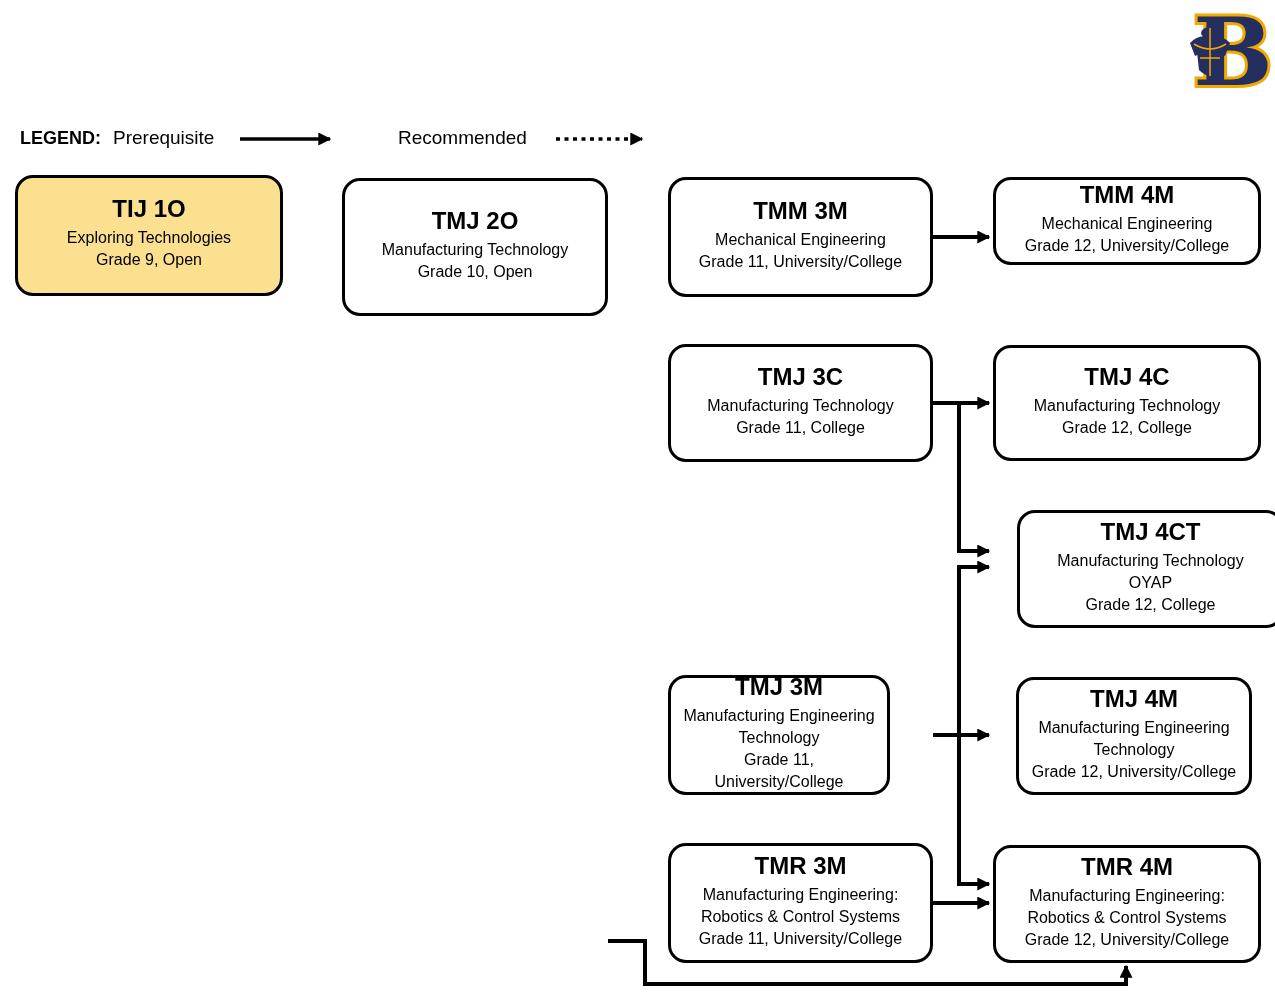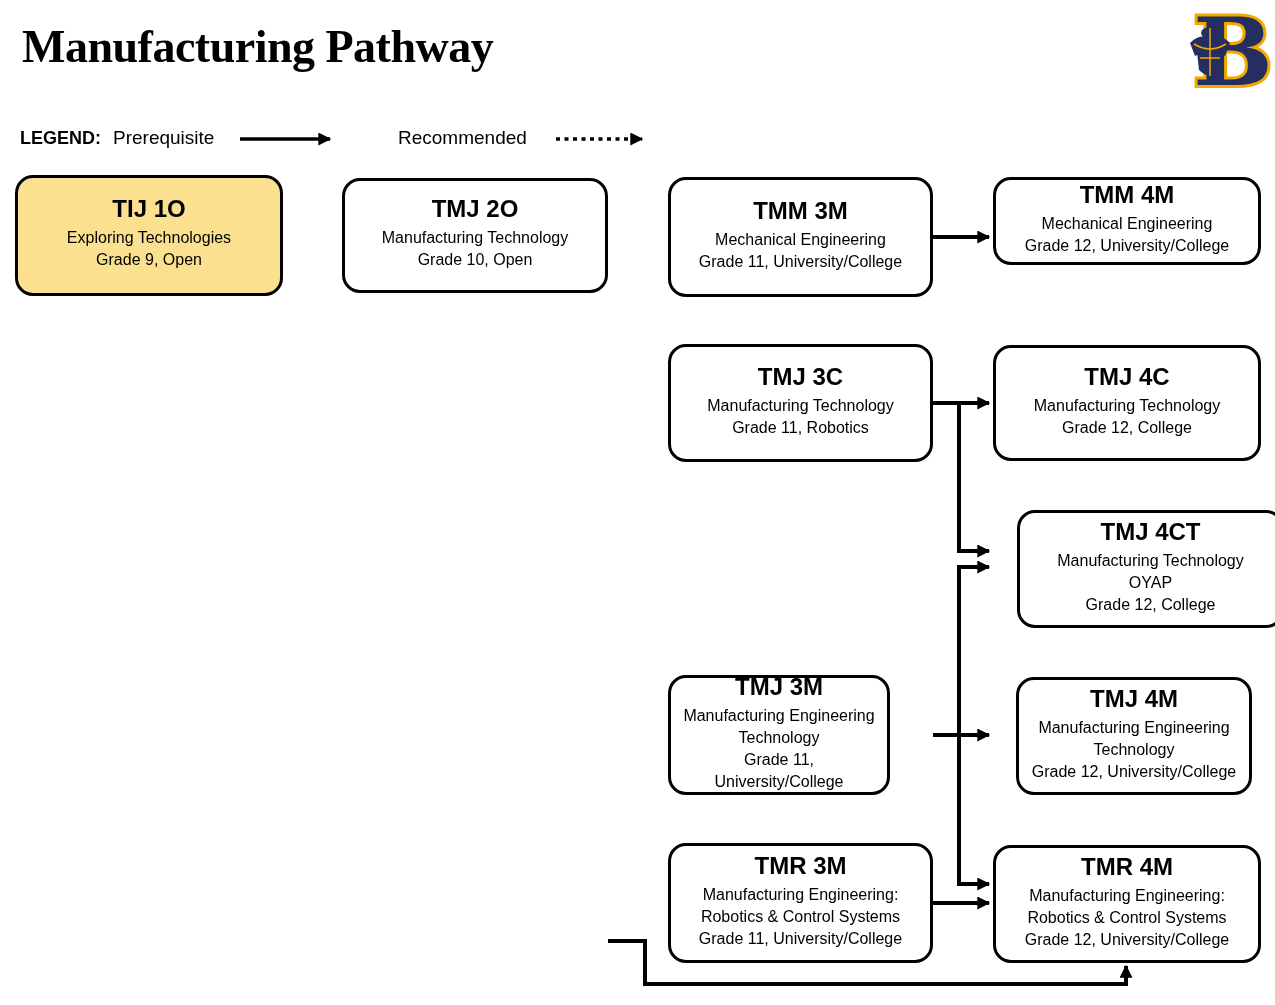--- a/index.html
+++ b/index.html
@@ -54,21 +54,20 @@
     font-weight:700;font-size:94px;
   }
   .crest-dark{fill:var(--logo-navy)}
   .crest-gold{stroke:var(--logo-gold);stroke-width:1.5;fill:none}
 </style>
 </head>
 <body>
 
 <div class="page">
 
-  <div class="page-title">Manufacturing Pathway</div>
 
   <svg class="logo" viewBox="0 0 86 98">
     <text x="47" y="79" text-anchor="middle" class="logo-b">B</text>
     <g>
       <ellipse class="crest-dark" cx="24" cy="27" rx="9" ry="6"></ellipse>
       <path class="crest-dark" d="M4 37 Q14 27 24 32 Q34 27 44 37 L39 50 Q24 42 9 50 Z"></path>
       <path class="crest-dark" d="M11 46 L37 46 L35 64 Q24 75 13 64 Z"></path>
       <path class="crest-gold" d="M24 22 L24 70 M8 38 Q24 48 40 38 M14 52 L34 52"></path>
     </g>
   </svg>
@@ -76,42 +75,42 @@
   <div class="legend-label">LEGEND:</div>
   <div class="legend-text legend-prereq">Prerequisite</div>
   <div class="legend-text legend-recommended">Recommended</div>
 
   <div class="box highlight" style="left:15px;top:175px;width:268px;height:121px">
     <div class="code">TIJ 1O</div>
     <div class="line">Exploring Technologies</div>
     <div class="line">Grade 9, Open</div>
   </div>
 
-  <div class="box" style="left:342px;top:178px;width:266px;height:115px">
+  <div class="box" style="left:342px;top:178px;width:266px;height:138px">
     <div class="code">TMJ 2O</div>
     <div class="line">Manufacturing Technology</div>
     <div class="line">Grade 10, Open</div>
   </div>
 
   <div class="box" style="left:668px;top:177px;width:265px;height:120px">
     <div class="code">TMM 3M</div>
     <div class="line">Mechanical Engineering</div>
     <div class="line">Grade 11, University/College</div>
   </div>
 
   <div class="box" style="left:993px;top:177px;width:268px;height:88px">
     <div class="code">TMM 4M</div>
     <div class="line">Mechanical Engineering</div>
     <div class="line">Grade 12, University/College</div>
   </div>
 
   <div class="box" style="left:668px;top:344px;width:265px;height:118px">
     <div class="code">TMJ 3C</div>
     <div class="line">Manufacturing Technology</div>
-    <div class="line">Grade 11, Robotics</div>
+    <div class="line">Grade 11, College</div>
   </div>
 
   <div class="box" style="left:993px;top:345px;width:268px;height:116px">
     <div class="code">TMJ 4C</div>
     <div class="line">Manufacturing Technology</div>
     <div class="line">Grade 12, College</div>
   </div>
 
   <div class="box" style="left:1017px;top:510px;width:267px;height:118px">
     <div class="code">TMJ 4CT</div>

